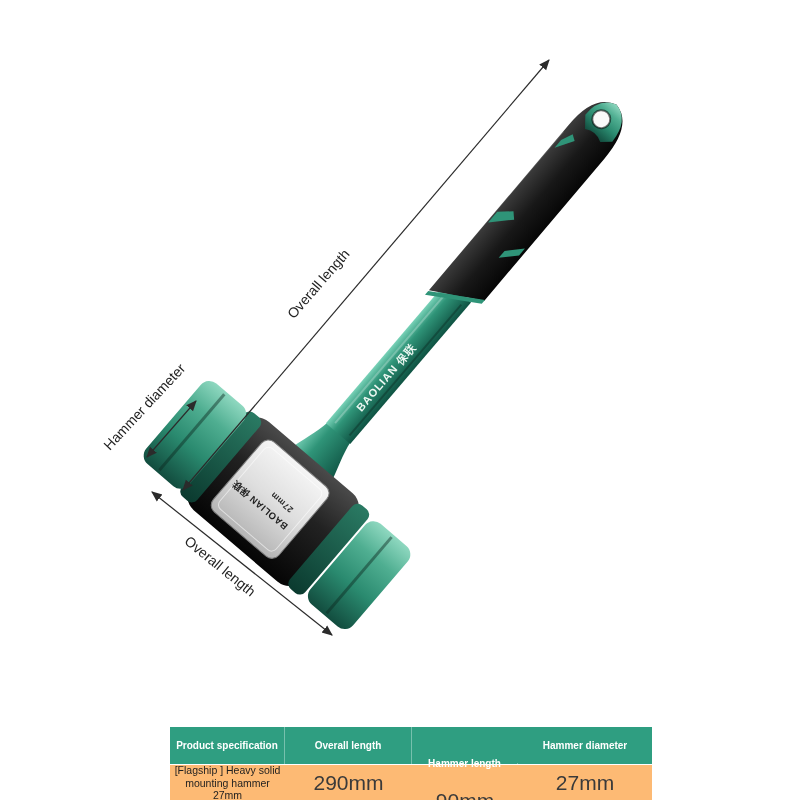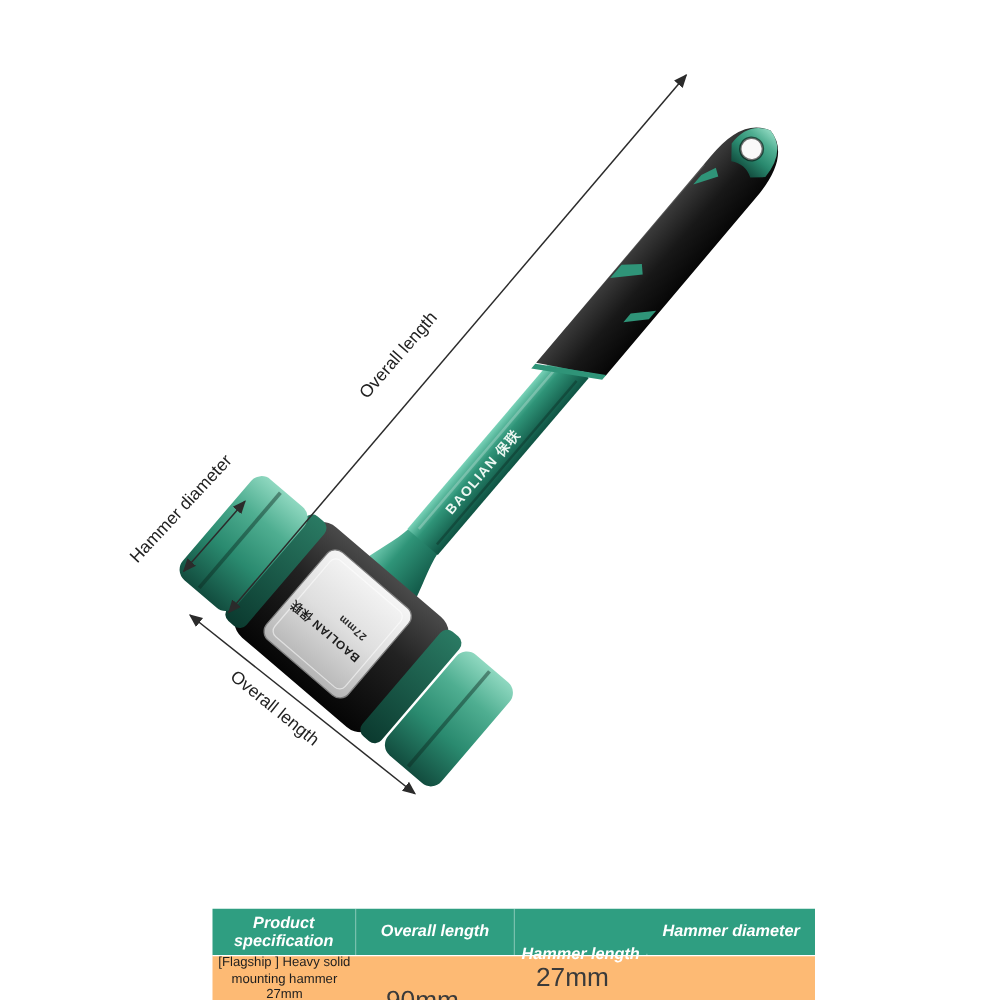--- a/index.html
+++ b/index.html
@@ -24,23 +24,22 @@
     font-family:"Liberation Sans",sans-serif;
     font-size:8.5px;font-weight:bold;fill:#2a2a2a;letter-spacing:.5px;
   }
   
   .spec-table{
     position:absolute;left:170px;top:727px;width:482px;
   }
   .thead{display:flex;height:37px;background:#2F9E81;}
   .th{
     display:flex;align-items:center;justify-content:center;text-align:center;
-    color:#ffffff;font-size:13px;font-weight:700;line-height:1.12;
+    color:#ffffff;font-size:10px;font-weight:700;line-height:1.12;
     box-sizing:border-box;
-    font-style:italic;
   }
   .th.sep{border-right:1px solid rgba(255,255,255,0.35);}
   .trow{display:flex;height:36px;background:#fdba74;border-top:1px solid #ffffff;}
   .td{
     display:flex;flex-direction:column;align-items:center;justify-content:center;
     text-align:center;box-sizing:border-box;
   }
   .td.name{font-size:10.5px;color:#1e1e1e;line-height:1.2;}
   .td.val{font-size:21px;color:#3a3a3a;}
   .c1{width:115px;} .c2{width:127px;} .c3{width:106px;margin-top:36px;} .c4{width:134px;}
@@ -140,18 +139,19 @@
       <div class="th c1 sep">Product specification</div>
       <div class="th c2 sep">Overall length</div>
       <div class="th c3 sep">Hammer length</div>
       <div class="th c4">Hammer diameter</div>
     </div>
     <div class="trow">
       <div class="td name c1">
         <span>[Flagship ] Heavy solid</span>
         <span>mounting hammer 27mm</span>
       </div>
+      <div class="td val c2">290mm</div>
       <div class="td val c3">90mm</div>
       <div class="td val c4">27mm</div>
     </div>
   </div>
 
 </div>
 
 </body></html>

